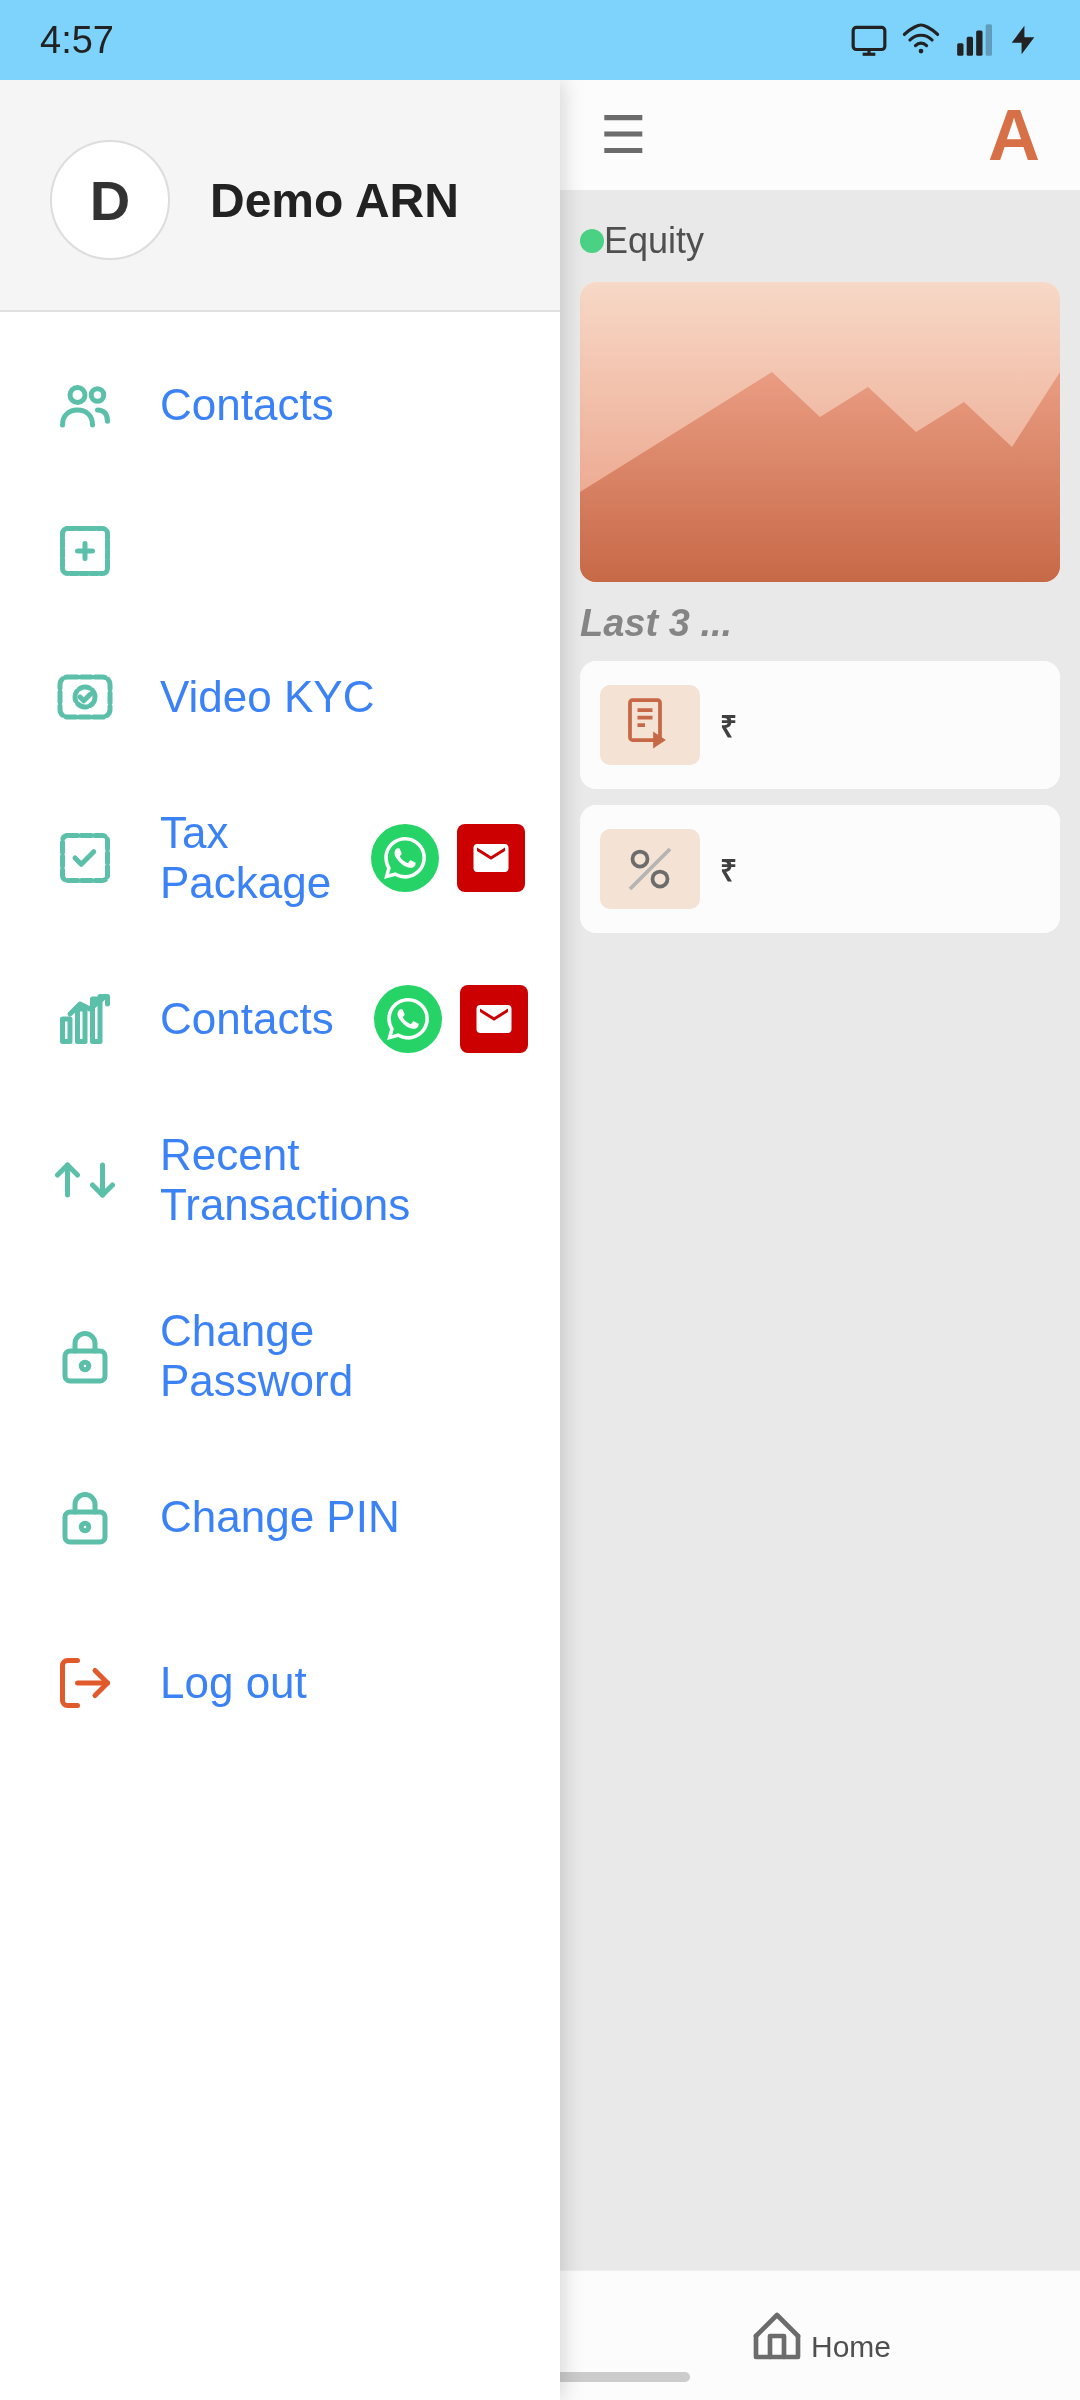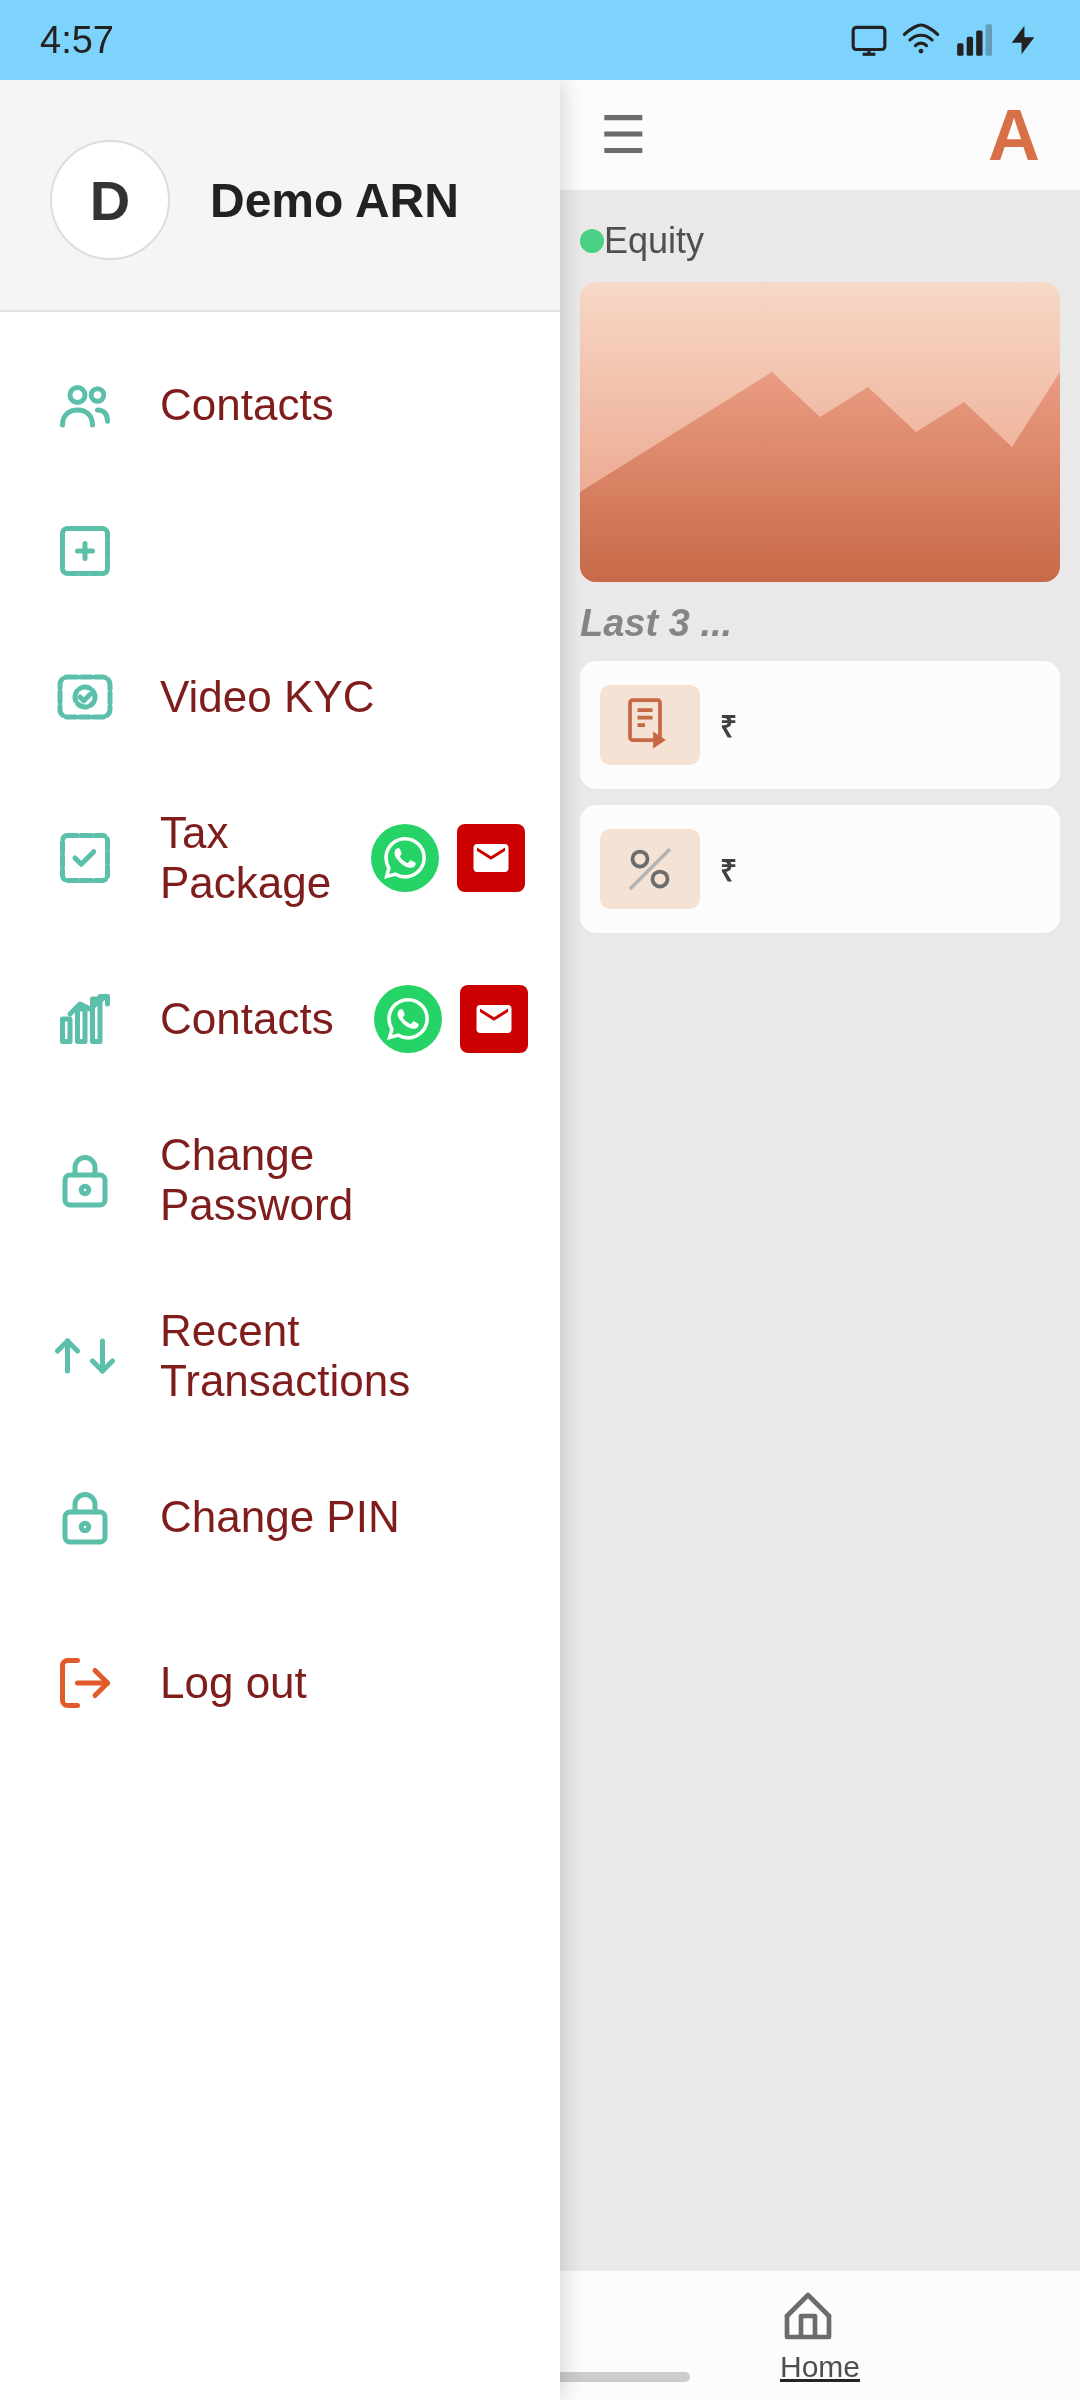--- a/index.html
+++ b/index.html
@@ -118,21 +118,21 @@
     .menu-icon svg {
       width: 60px;
       height: 60px;
       stroke: #5bbfaa;
       fill: none;
       stroke-width: 2;
     }
 
     .menu-label {
       font-size: 44px;
-      color: #7f1d1d;
+      color: #3b82f6;
       font-weight: 400;
       flex: 1;
     }
 
     .menu-actions {
       display: flex;
       gap: 18px;
       align-items: center;
     }
 
@@ -304,24 +304,23 @@
       height: 130px;
       background: #fff;
       display: flex;
       align-items: center;
       justify-content: center;
       border-top: 1px solid #eee;
     }
 
     .home-tab {
       display: flex;
-      flex-direction: column;
-      align-items: flex-start;
+      flex-direction: row;
+      align-items: flex-end;
       gap: 6px;
-      text-decoration: underline;
     }
 
     .home-label {
       font-size: 30px;
       color: #333;
     }
 
     
     .gesture-bar {
       position: absolute;
@@ -455,38 +454,38 @@
             <svg viewBox="0 0 24 24" fill="white">
               <path d="M20 4H4c-1.1 0-2 .9-2 2v12c0 1.1.9 2 2 2h16c1.1 0 2-.9 2-2V6c0-1.1-.9-2-2-2zm0 4l-8 5-8-5V6l8 5 8-5v2z"></path>
             </svg>
           </div>
         </div>
       </div>
 
       <div class="menu-item">
         <div class="menu-icon">
           <svg viewBox="0 0 24 24" stroke-linecap="round" stroke-linejoin="round">
-            <rect x="4" y="10" width="16" height="12" rx="2"></rect>
-            <path d="M8 10V7a4 4 0 018 0v3"></path>
-            <circle cx="12" cy="16" r="1.5"></circle>
-          </svg>
-        </div>
-        <span class="menu-label">Change Password</span>
-      </div>
-
-      <div class="menu-item">
-        <div class="menu-icon">
-          <svg viewBox="0 0 24 24" stroke-linecap="round" stroke-linejoin="round">
             <polyline points="1,10 5,6 9,10"></polyline>
             <polyline points="23,14 19,18 15,14"></polyline>
             <path d="M5 6v12"></path>
             <path d="M19 18V6"></path>
           </svg>
         </div>
         <span class="menu-label">Recent Transactions</span>
+      </div>
+
+      <div class="menu-item">
+        <div class="menu-icon">
+          <svg viewBox="0 0 24 24" stroke-linecap="round" stroke-linejoin="round">
+            <rect x="4" y="10" width="16" height="12" rx="2"></rect>
+            <path d="M8 10V7a4 4 0 018 0v3"></path>
+            <circle cx="12" cy="16" r="1.5"></circle>
+          </svg>
+        </div>
+        <span class="menu-label">Change Password</span>
       </div>
 
       <div class="menu-item">
         <div class="menu-icon">
           <svg viewBox="0 0 24 24" stroke-linecap="round" stroke-linejoin="round">
             <rect x="4" y="10" width="16" height="12" rx="2" stroke-dasharray="none"></rect>
             <path d="M8 10V7a4 4 0 018 0v3"></path>
             <circle cx="12" cy="16" r="1.5"></circle>
           </svg>
         </div>

